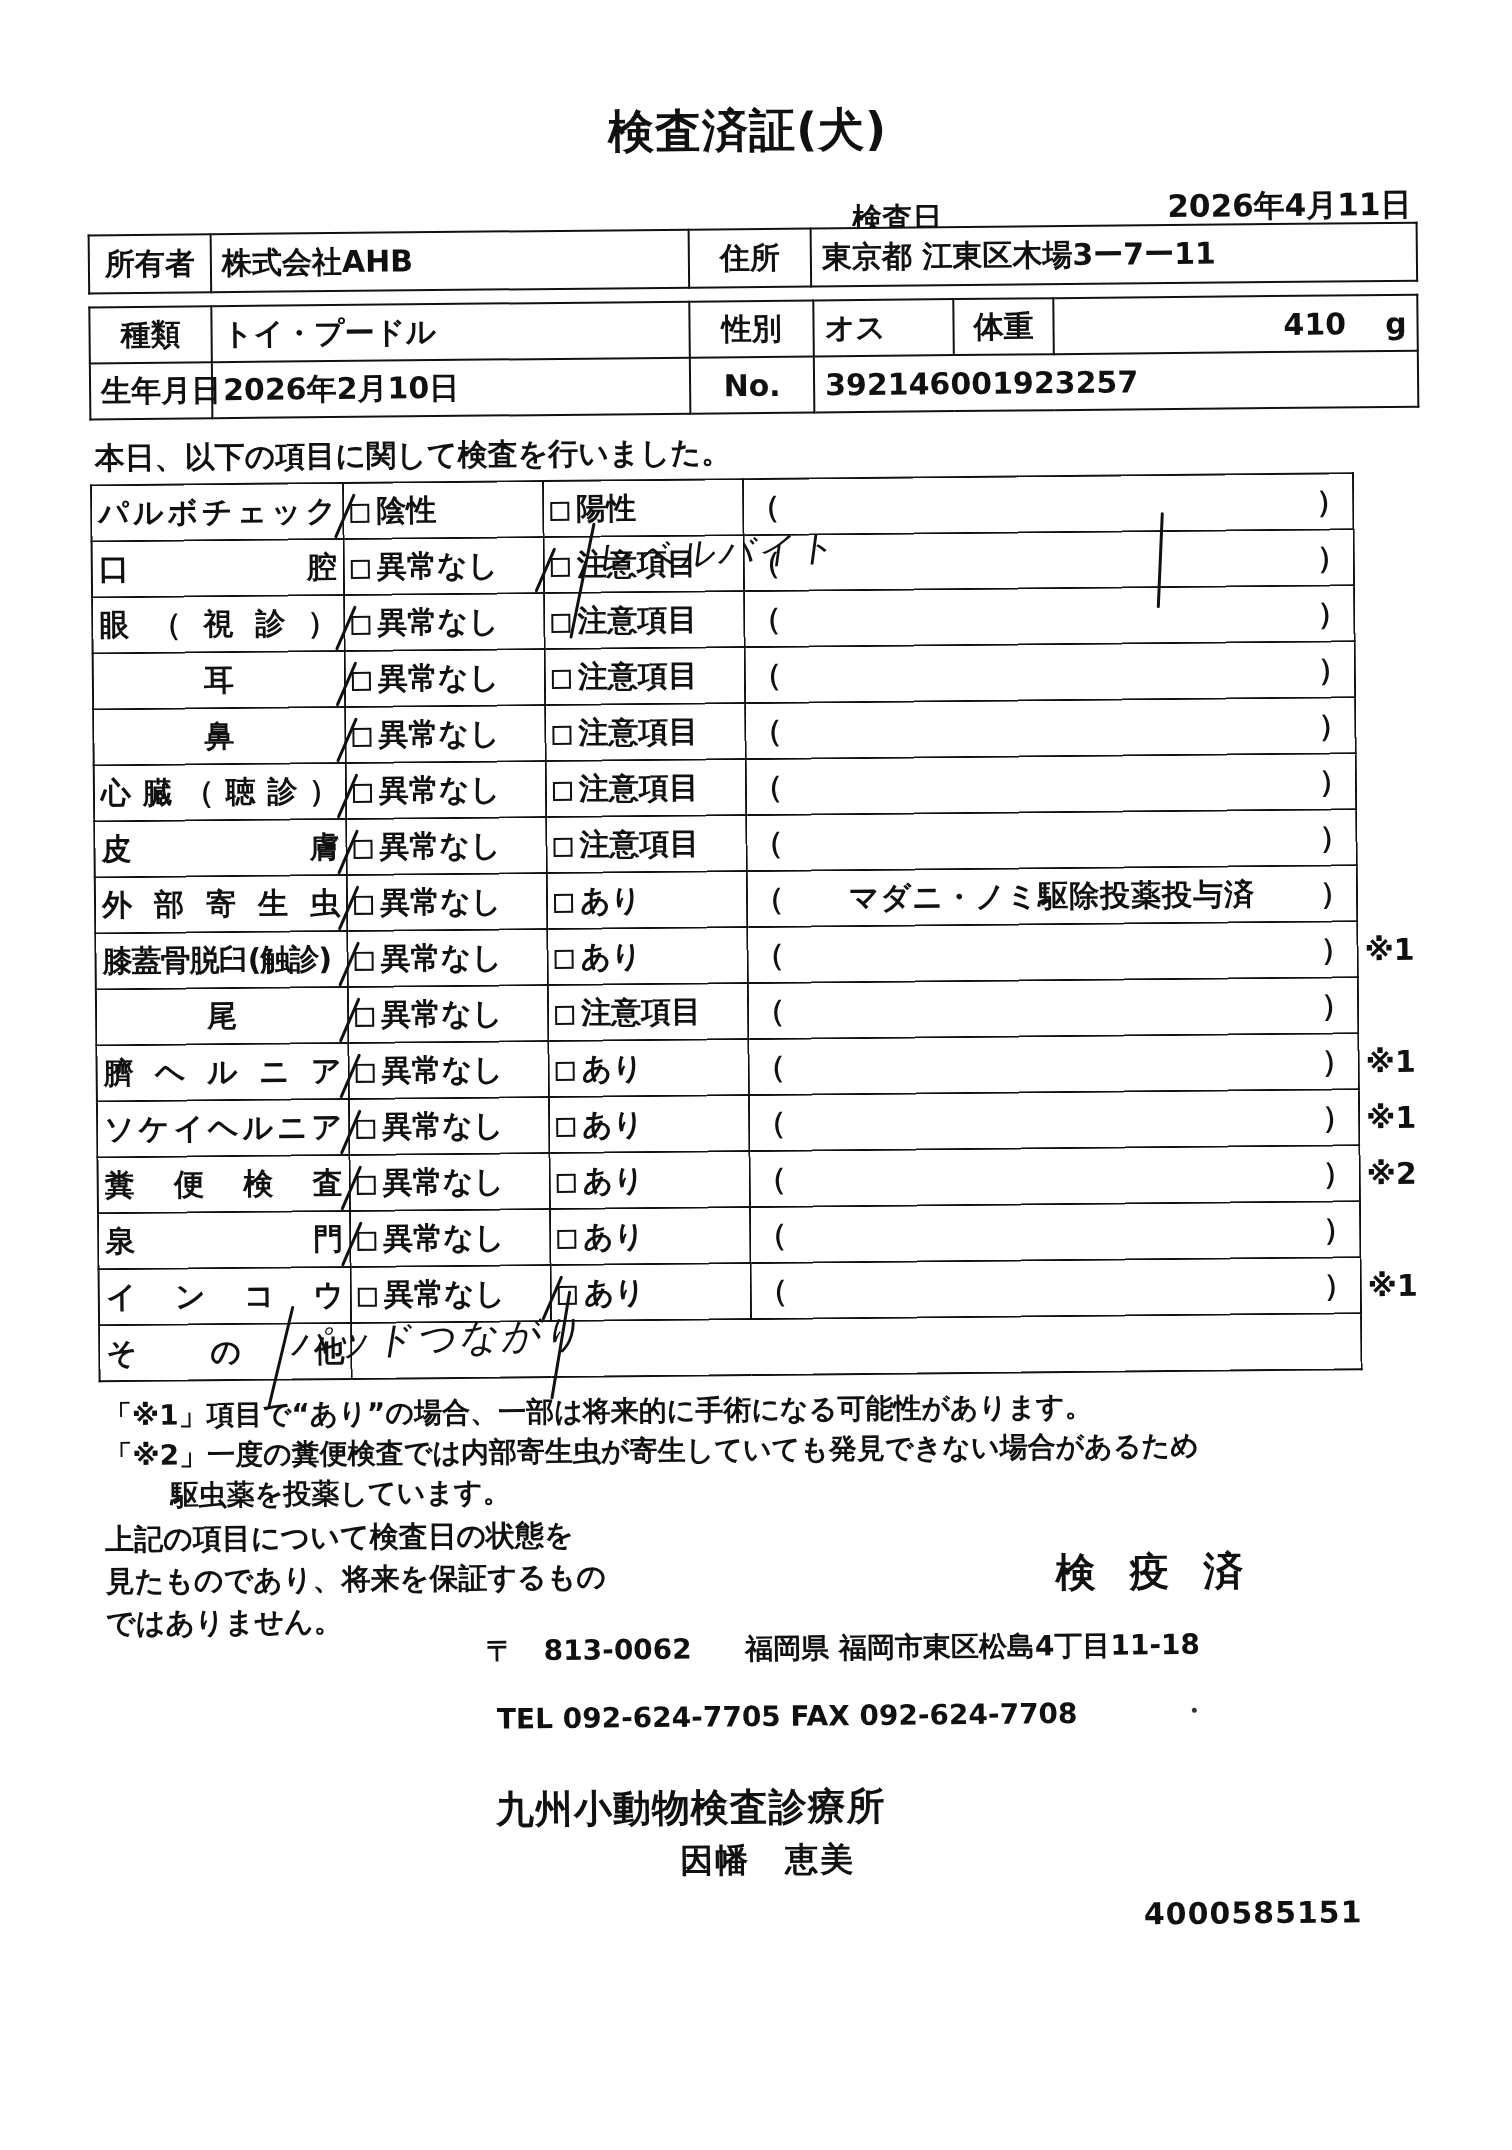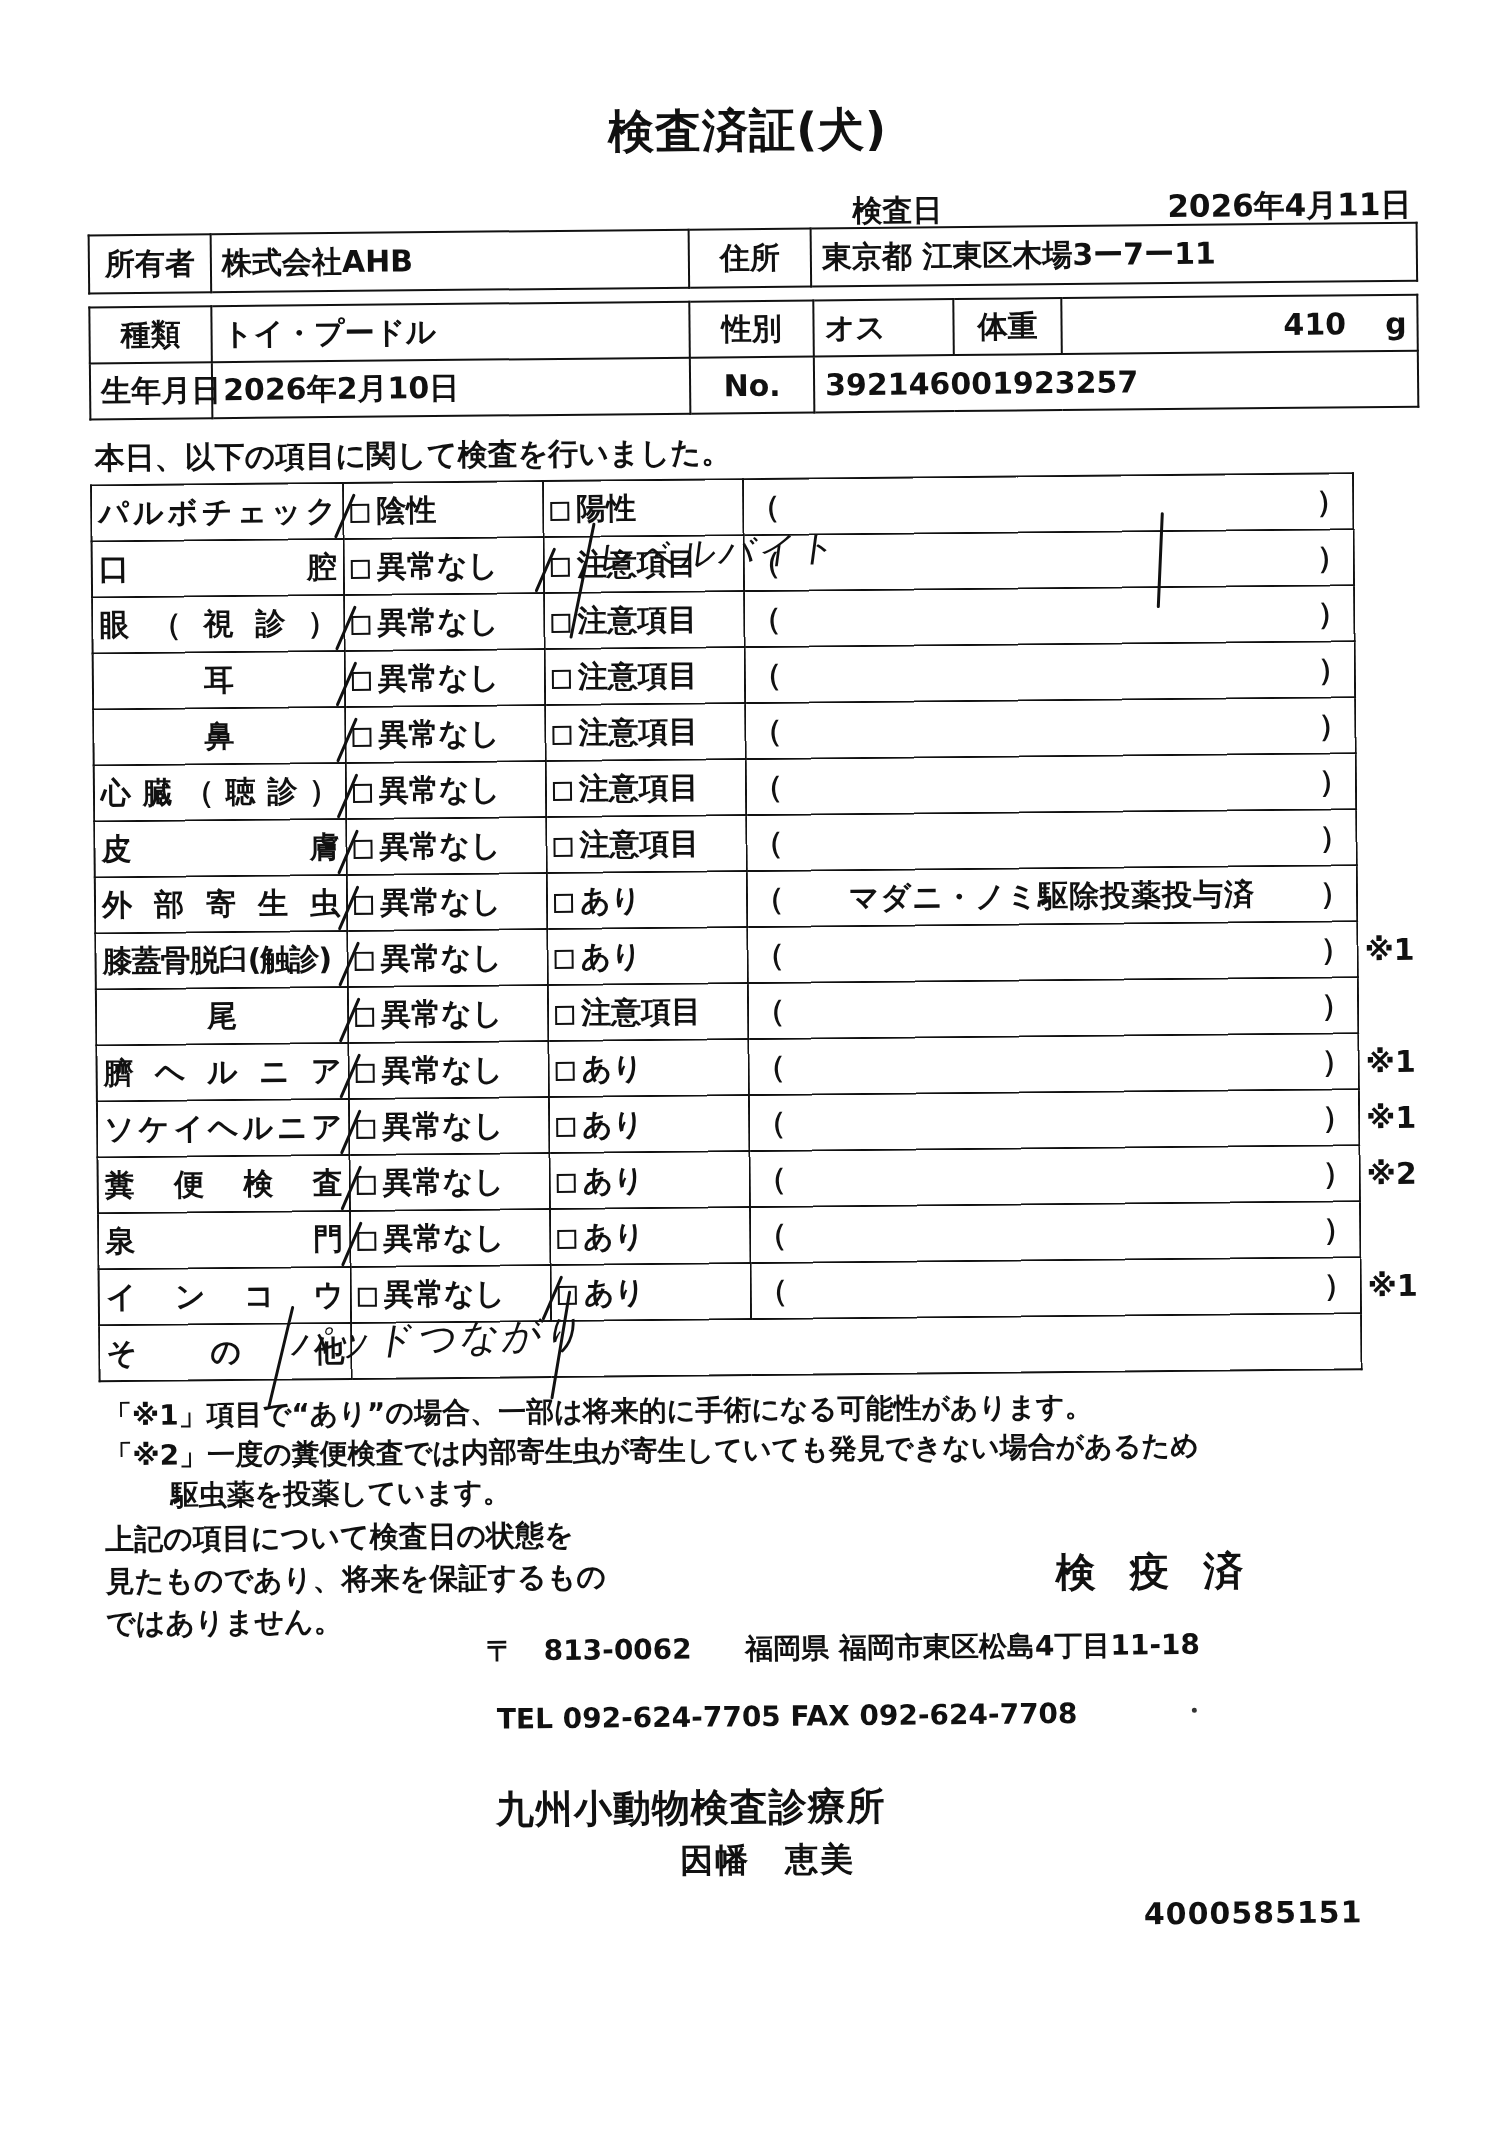--- a/index.html
+++ b/index.html
@@ -44,21 +44,21 @@
     text-align: center;
     font-size: 46px;
     font-weight: bold;
     letter-spacing: 1px;
   }
 
   
   .insp-date-label {
     position: absolute;
     left: 860px;
-    top: 192px;
+    top: 200px;
     font-size: 30px;
     font-weight: bold;
   }
   .insp-date-value {
     position: absolute;
     left: 1175px;
     top: 190px;
     font-size: 31px;
     font-weight: bold;
     white-space: nowrap;
@@ -330,21 +330,21 @@
   </tbody>
       </table>
 
   <table class="tbl" id="pet-table">
     <tbody>
           <tr>
       <td class="lbl" style="width:122px">種類</td>
       <td class="val" style="width:478px">トイ・プードル</td>
       <td class="lbl" style="width:124px">性別</td>
       <td class="val" style="width:140px">オス</td>
-      <td class="lbl" style="width:108px">体重</td>
+      <td class="lbl" style="width:100px">体重</td>
       <td class="val-right">
         <span>410</span>
         <span style="display:inline-block;width:18px"></span>
         <span>g</span>
       </td>
     </tr>
     <tr>
       <td class="lbl">生年月日</td>
       <td class="val">2026年2月10日</td>
       <td class="lbl">No.</td>

